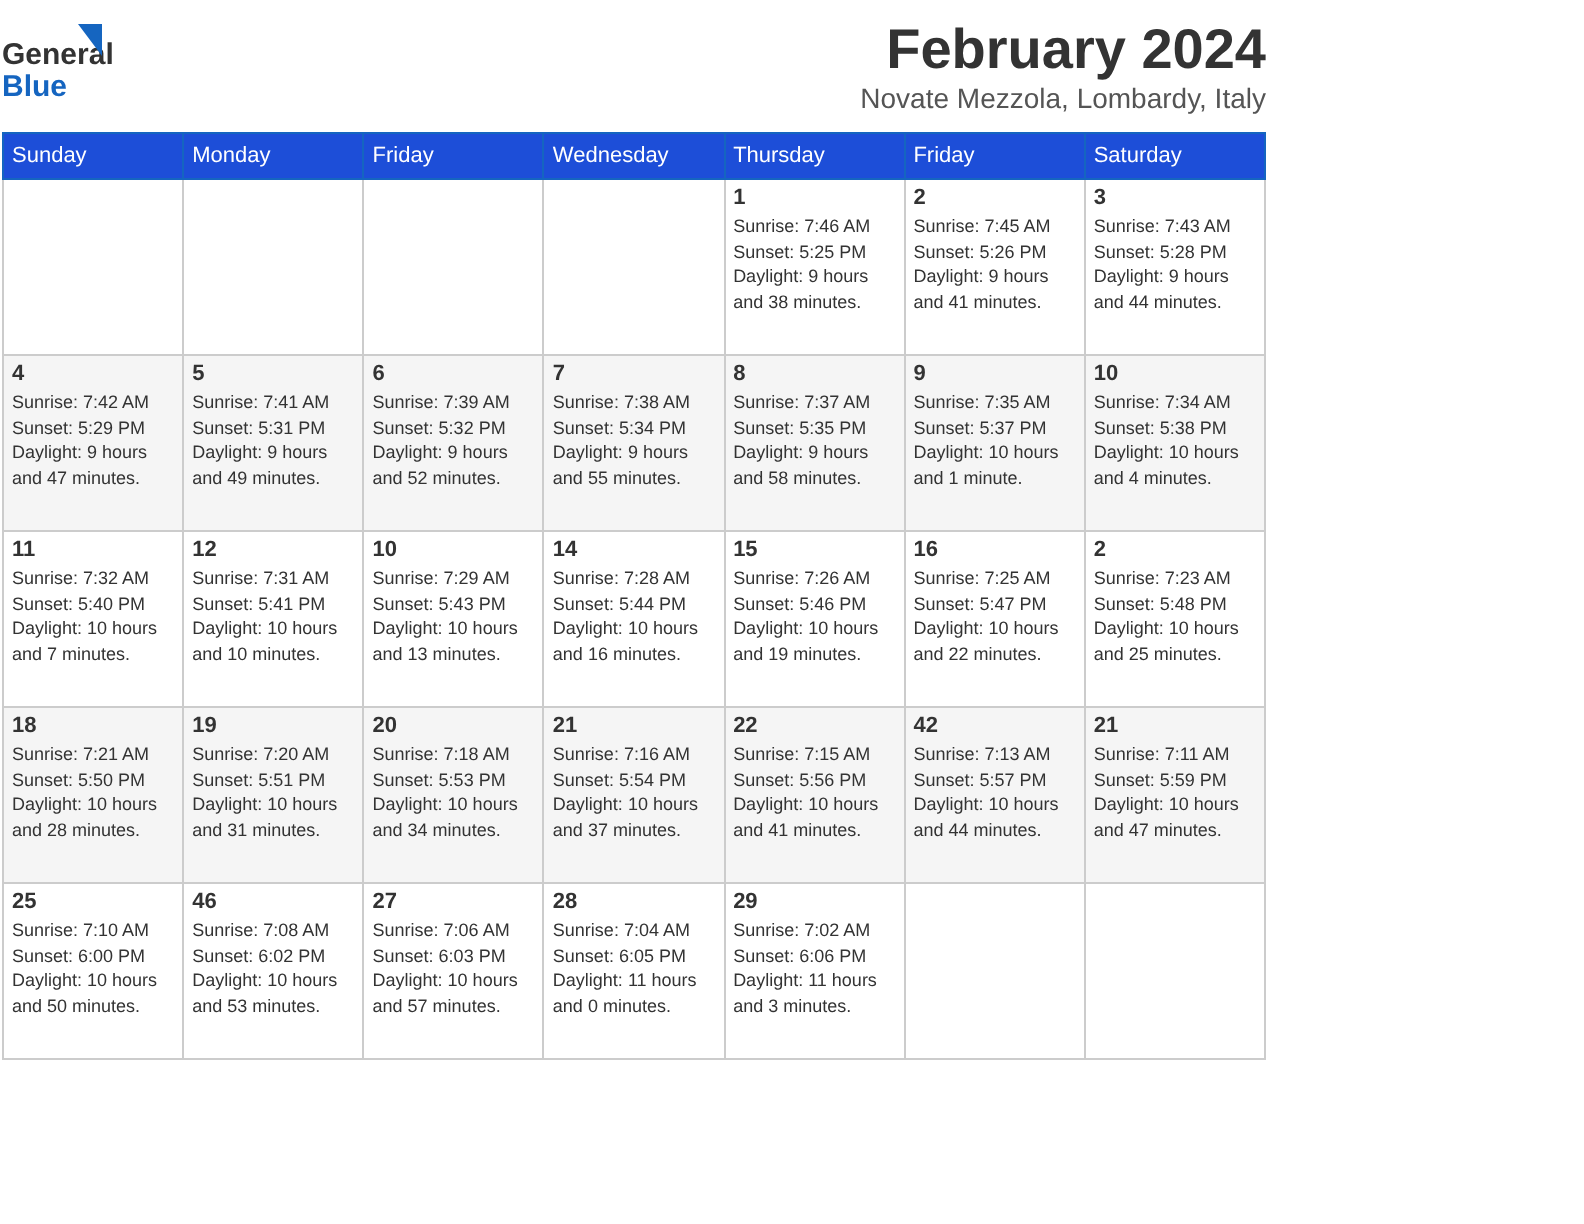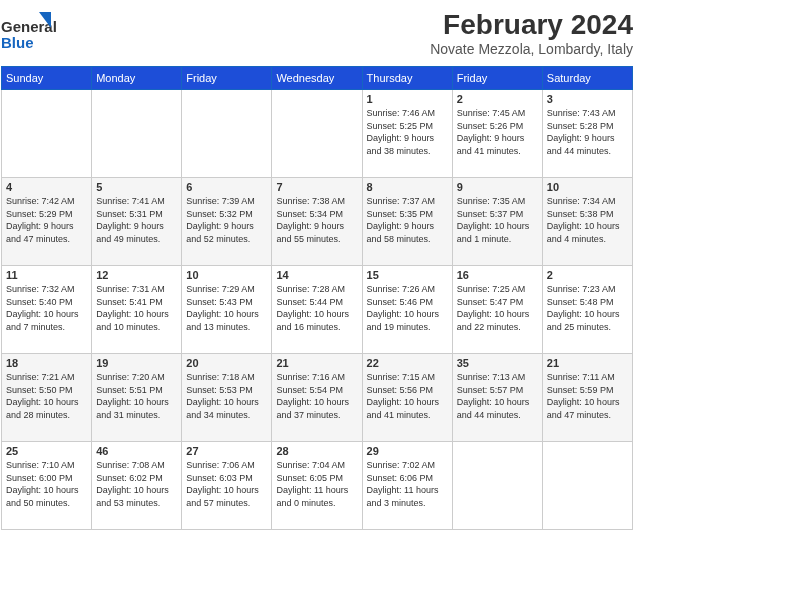--- a/index.html
+++ b/index.html
@@ -207,21 +207,21 @@
           </td>
           <td>
             <span class="day-number">21</span>
             <div class="day-info">Sunrise: 7:16 AM<br>Sunset: 5:54 PM<br>Daylight: 10 hours<br>and 37 minutes.</div>
           </td>
           <td>
             <span class="day-number">22</span>
             <div class="day-info">Sunrise: 7:15 AM<br>Sunset: 5:56 PM<br>Daylight: 10 hours<br>and 41 minutes.</div>
           </td>
           <td>
-            <span class="day-number">35</span>
+            <span class="day-number">42</span>
             <div class="day-info">Sunrise: 7:13 AM<br>Sunset: 5:57 PM<br>Daylight: 10 hours<br>and 44 minutes.</div>
           </td>
           <td>
             <span class="day-number">21</span>
             <div class="day-info">Sunrise: 7:11 AM<br>Sunset: 5:59 PM<br>Daylight: 10 hours<br>and 47 minutes.</div>
           </td>
         </tr>
         <tr>
           <td>
             <span class="day-number">25</span>

